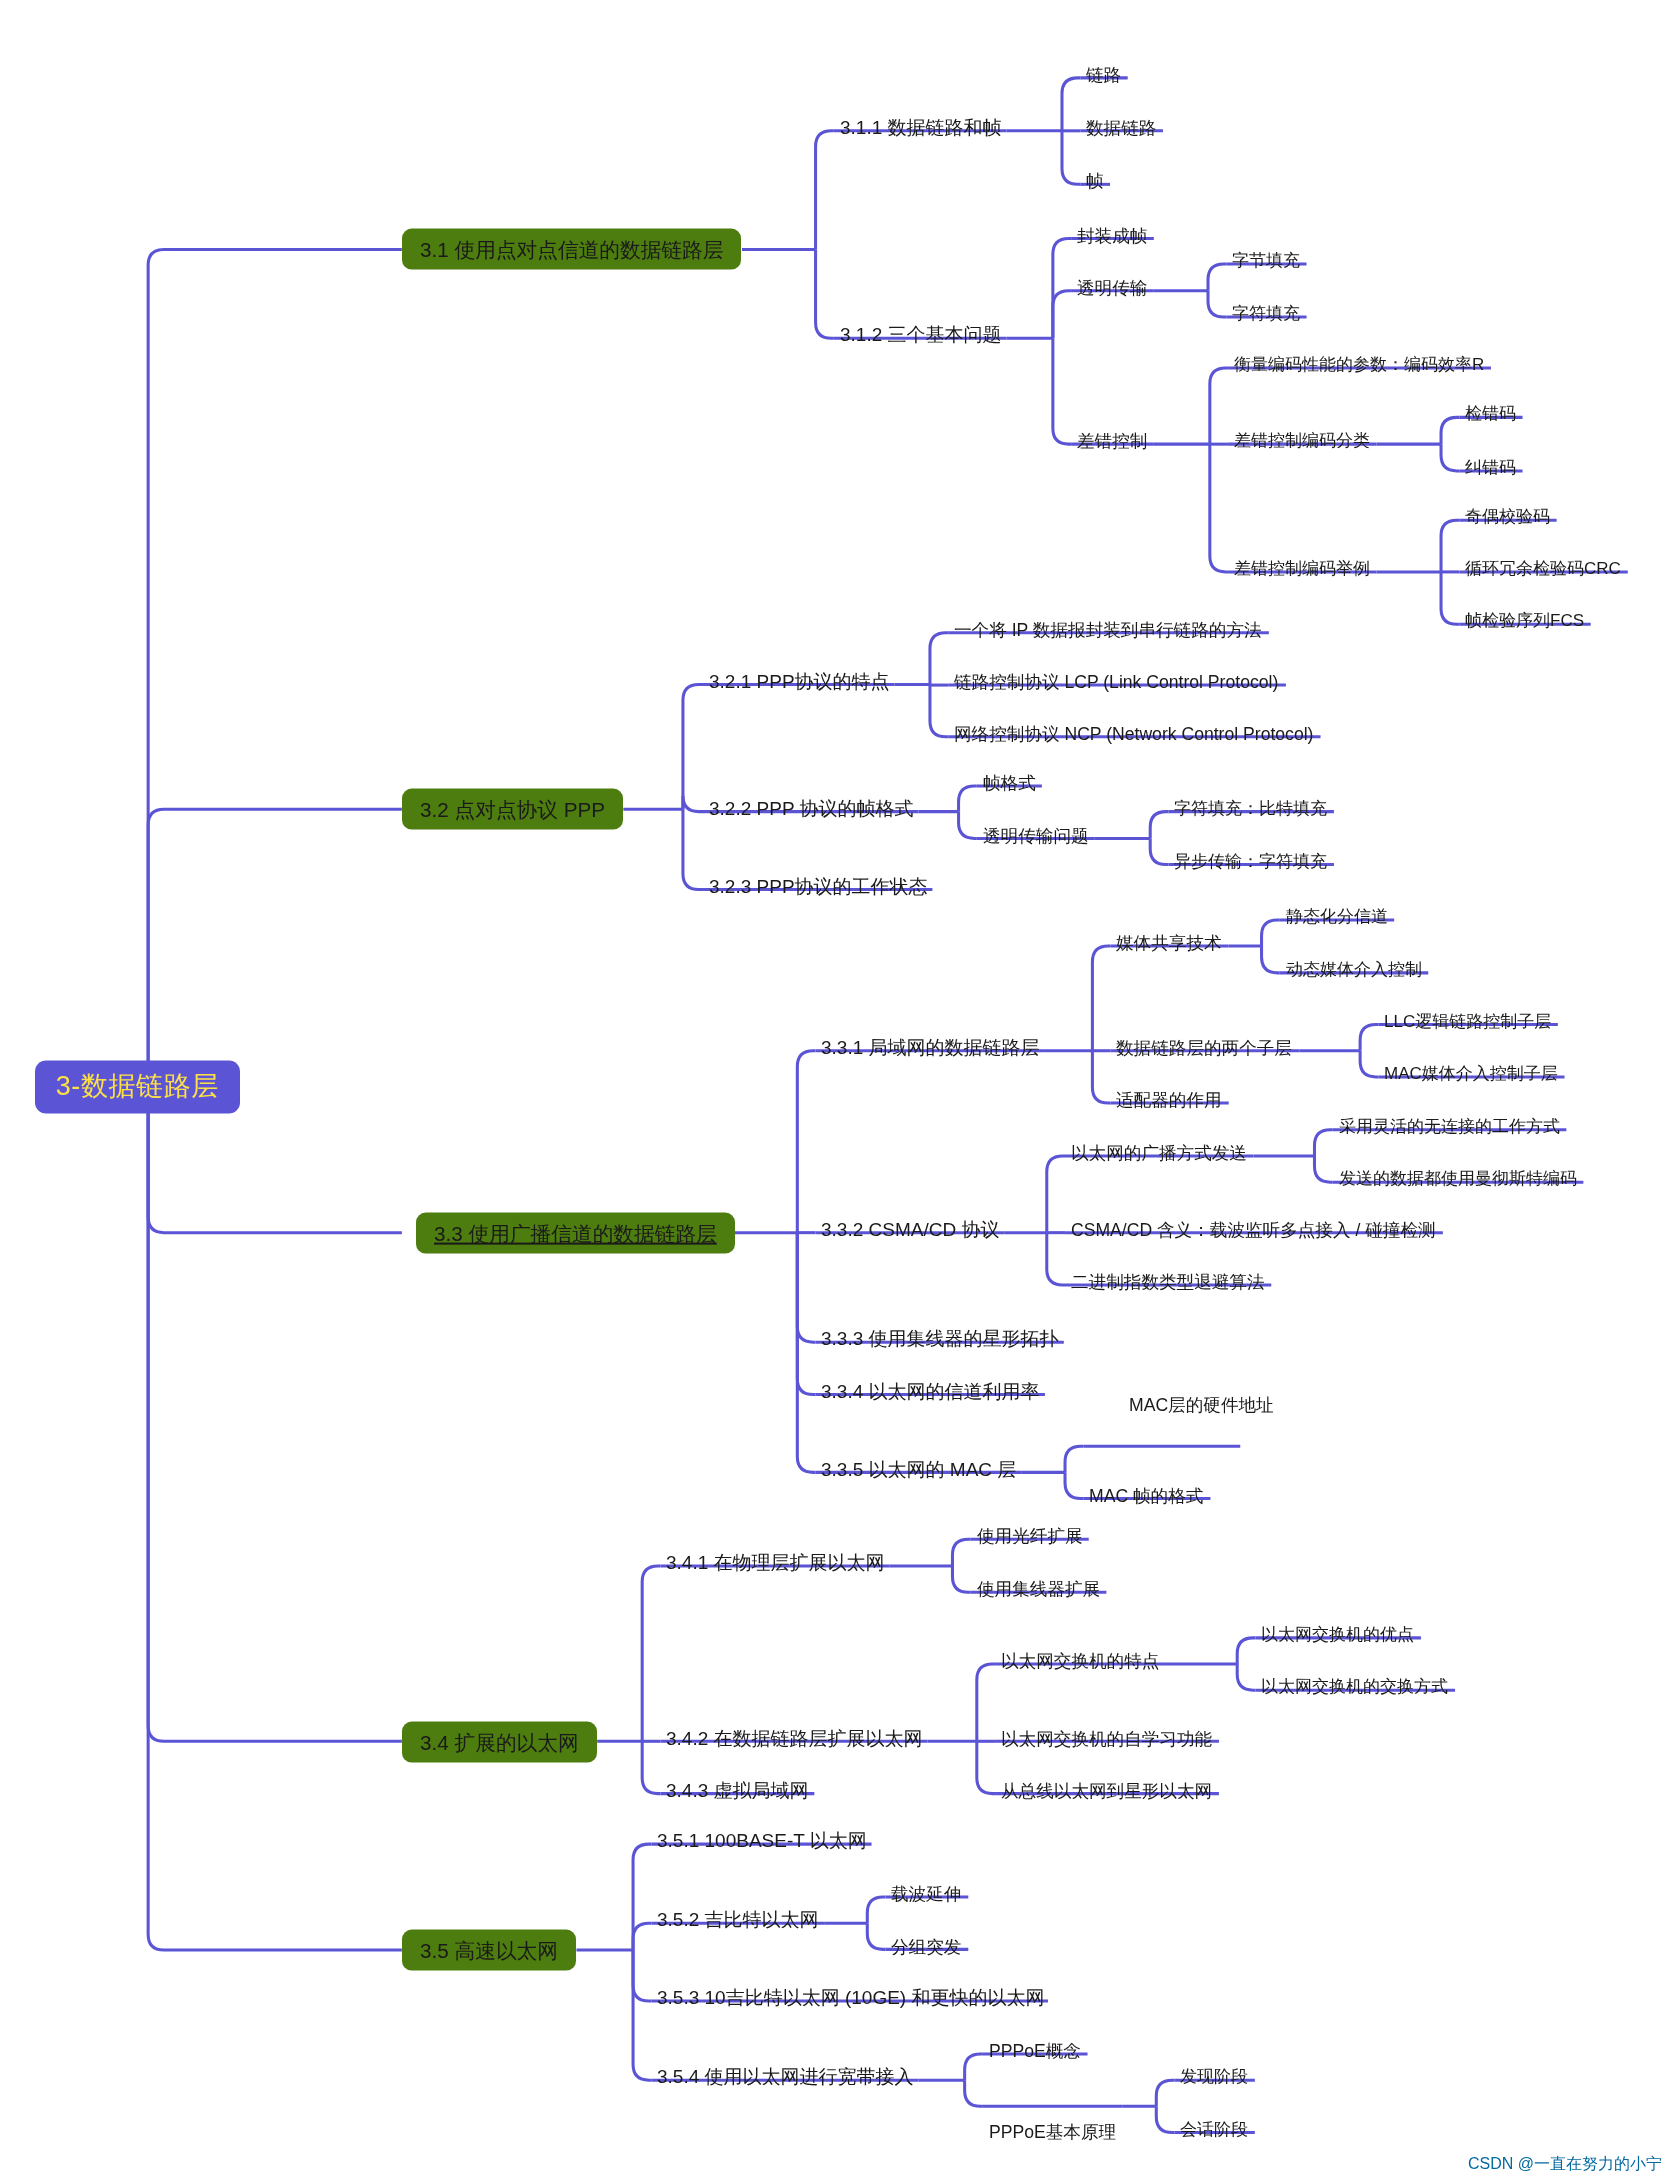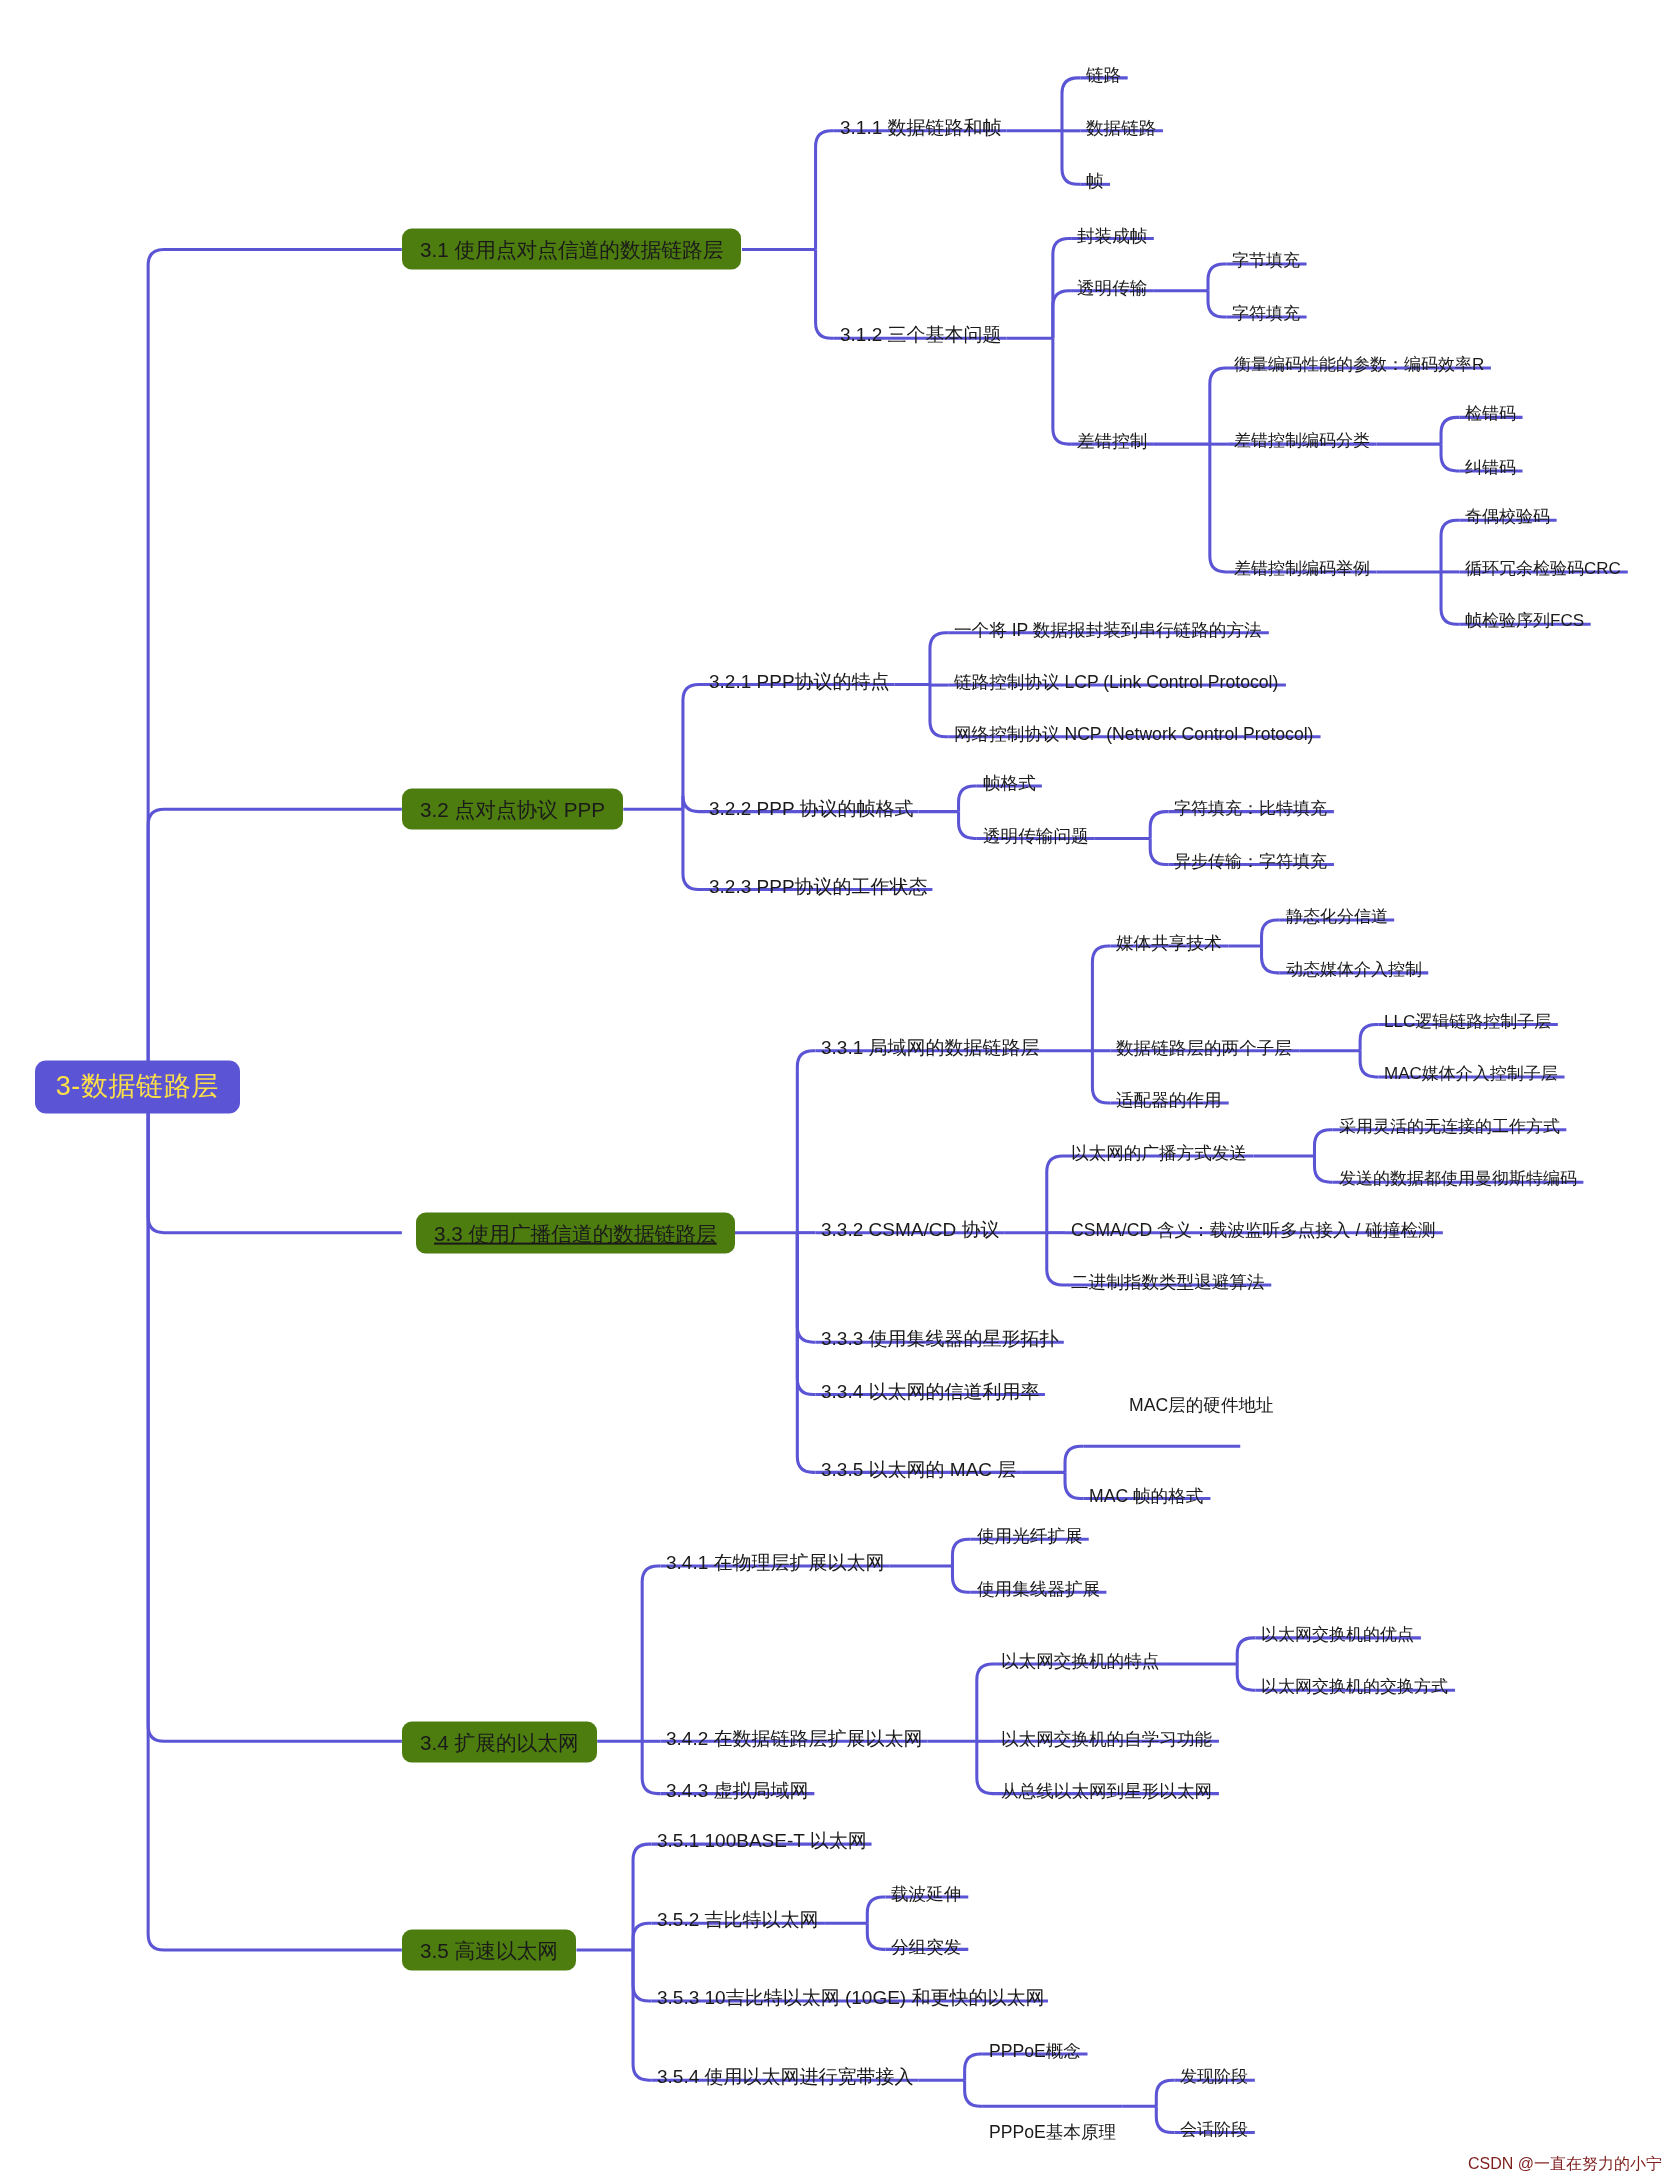--- a/index.html
+++ b/index.html
@@ -38,21 +38,21 @@
   
   .lvl2{font-size:19px;padding:0 6px 6px 6px;}
   
   .lvl3{font-size:17.6px;padding:0 6px 6px 6px;}
   
   .lvl4{font-size:17px;padding:0 6px 6px 6px;}
   .watermark{
     position:absolute;
     right:16px;bottom:8.5px;
     font-size:16px;
-    color:#7f1d1d;
+    color:#0369a1;
     white-space:nowrap;
   }
 </style>
 </head>
 <body>
 
 <div id="canvas">
   <svg id="links" xmlns="http://www.w3.org/2000/svg" viewBox="0 0 2757 3588" width="1678" height="2183">
       <path d="M 392 1787 H 243" fill="none" stroke="#5b55d6" stroke-width="5" stroke-linecap="butt"></path>
       <path d="M 243 1787 V 436 Q 243 410 269 410 H 660" fill="none" stroke="#5b55d6" stroke-width="5" stroke-linecap="butt"></path>

